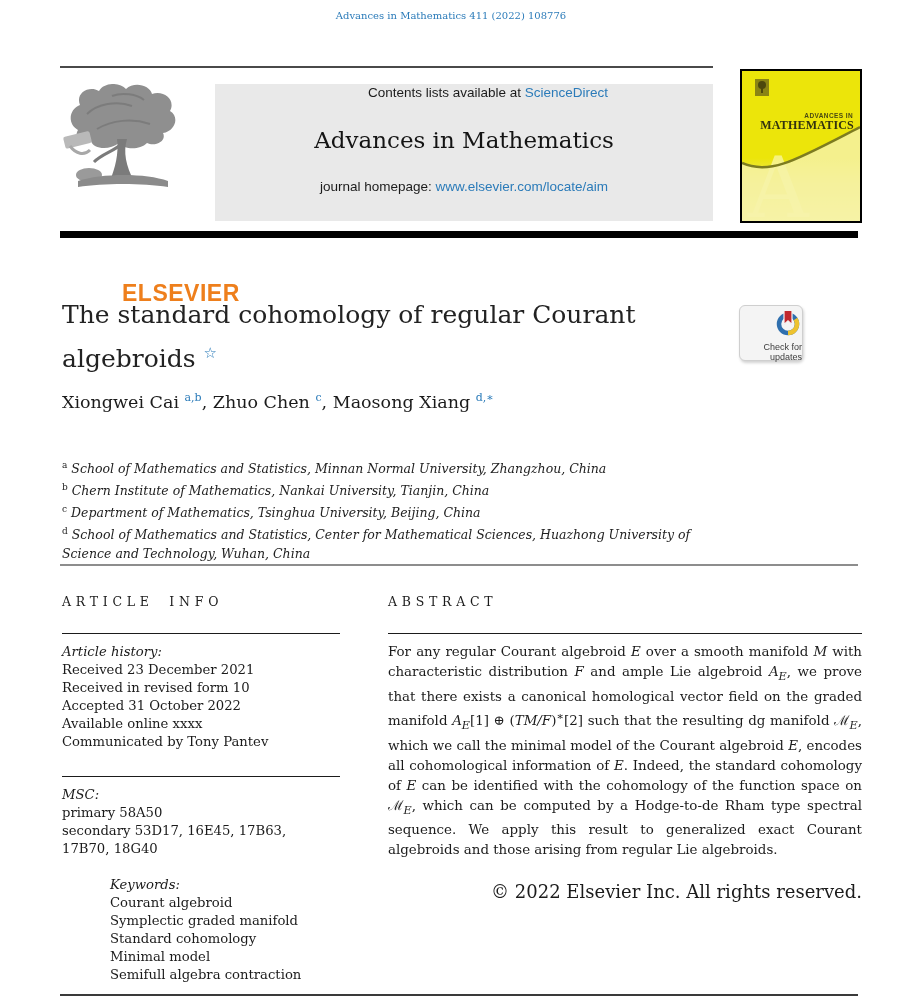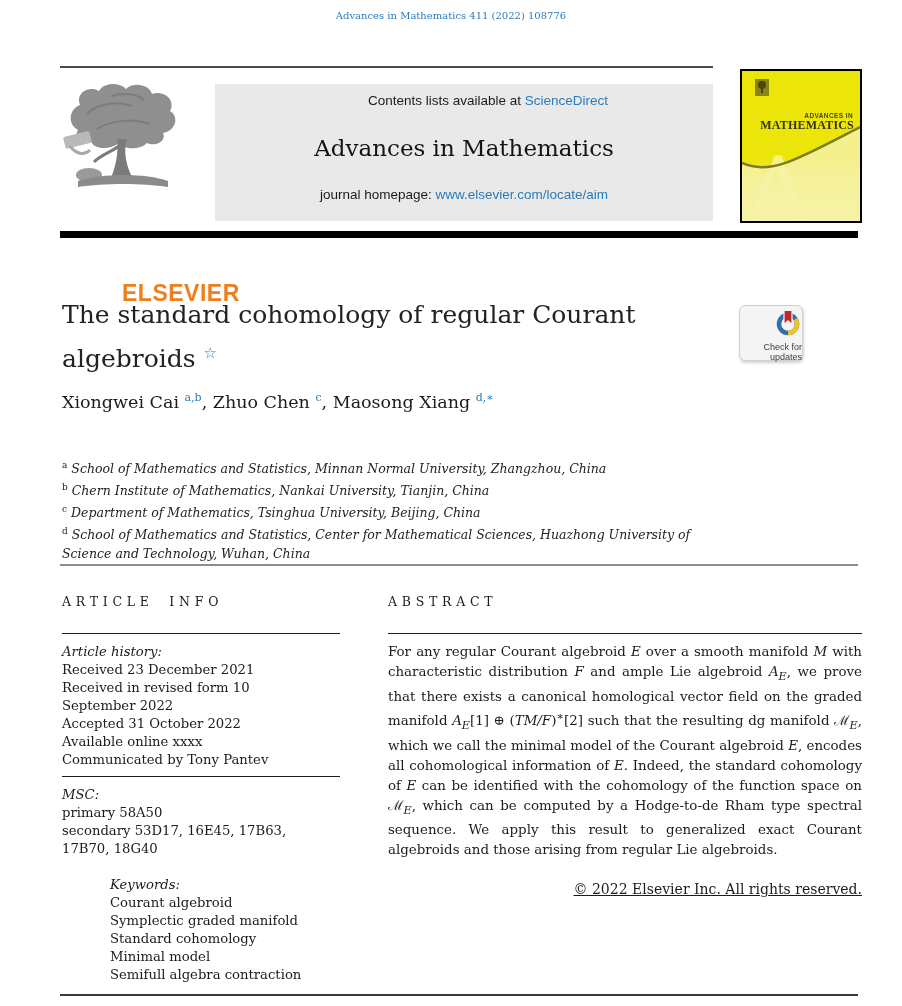--- a/index.html
+++ b/index.html
@@ -16,21 +16,21 @@
   .rule-abs{top:633px;left:388px;width:474px;height:1px;background:#1b1b1b;}
   .rule-hist{top:776px;left:62px;width:278px;height:1px;background:#1b1b1b;}
   .rule-bottom{top:994px;left:60px;width:798px;height:2px;background:#3a3a3a;}
 
   
   .logo-box{top:84px;left:62px;width:132px;height:140px;}
   .logo-word{top:196px;left:60px;width:136px;font-size:23px;font-weight:bold;
              color:#ee7f1c;letter-spacing:.5px;font-family:Liberation Sans, sans-serif;}
   .banner{top:84px;left:215px;width:498px;height:137px;background:#e9e9e9;text-align:center;
           font-family:"Liberation Sans",sans-serif;}
-  .banner .contents{margin-top:9px;font-size:13.5px;color:#1b1b1b;padding-left:48px;}
+  .banner .contents{margin-top:1px;font-size:13.5px;color:#1b1b1b;padding-left:48px;}
   .banner .jtitle{margin-top:27px;font-size:23px;color:#141414;font-family:"DejaVu Serif",serif;}
   .banner .homepage{margin-top:26px;font-size:13.5px;color:#1b1b1b;}
   .link{color:#2b7bb9;text-decoration:none;cursor:pointer;}
 
   
   .cover{top:69px;left:740px;width:118px;height:150px;border:2px solid #000;
          background:linear-gradient(180deg,#ece50a 0%,#ece50a 58%,#efe96a 75%,#f6f3ae 100%);
          overflow:hidden;}
   .cover .mini-logo{position:absolute;top:8px;left:13px;width:14px;height:17px;background:#b7ae17;}
   .cover .adv{position:absolute;top:41px;right:7px;font-size:6.5px;font-weight:bold;color:#4a4a12;
@@ -63,21 +63,21 @@
   
   .info-col{font-size:13.2px;line-height:18px;color:#1b1b1b;}
   .info-label{font-style:italic;}
   .blk-history{top:643px;left:62px;width:290px;}
   .blk-msc{top:786px;left:62px;width:290px;}
   .blk-keywords{top:876px;left:62px;width:290px;margin-left:48px;}
 
   
   .abstract{top:642px;left:388px;width:474px;font-size:13.4px;line-height:20px;
             text-align:justify;color:#1b1b1b;}
-  .copyright{top:881px;left:388px;width:474px;text-align:right;font-size:14px;color:#1b1b1b;text-decoration:underline;}
+  .copyright{top:881px;left:388px;width:474px;text-align:right;font-size:18px;color:#1b1b1b;}
 </style>
 </head>
 <body>
 
 <div class="page">
 
   <div class="abs citation">Advances in Mathematics 411 (2022) 108776</div>
 
   <div class="abs rule-top"></div>
 
@@ -159,21 +159,20 @@
   <div class="abs sec-head head-info">ARTICLE INFO</div>
   <div class="abs sec-head head-abs">ABSTRACT</div>
 
   <div class="abs rule-info"></div>
   <div class="abs rule-abs"></div>
 
   <div class="abs info-col blk-history">
     <div class="info-label">Article history:</div>
     <div>Received 23 December 2021</div>
     <div>Received in revised form 10</div>
-    <div>September 2022</div>
     <div>Accepted 31 October 2022</div>
     <div>Available online xxxx</div>
     <div>Communicated by Tony Pantev</div>
   </div>
 
   <div class="abs rule-hist"></div>
 
   <div class="abs info-col blk-msc">
     <div class="info-label">MSC:</div>
     <div>primary 58A50</div>

